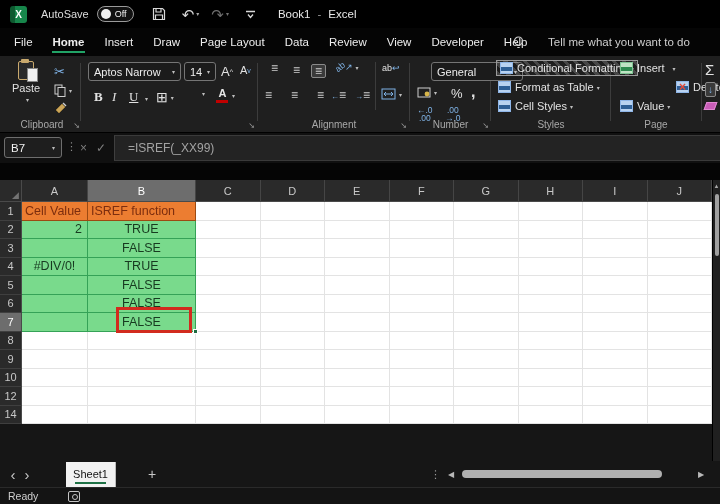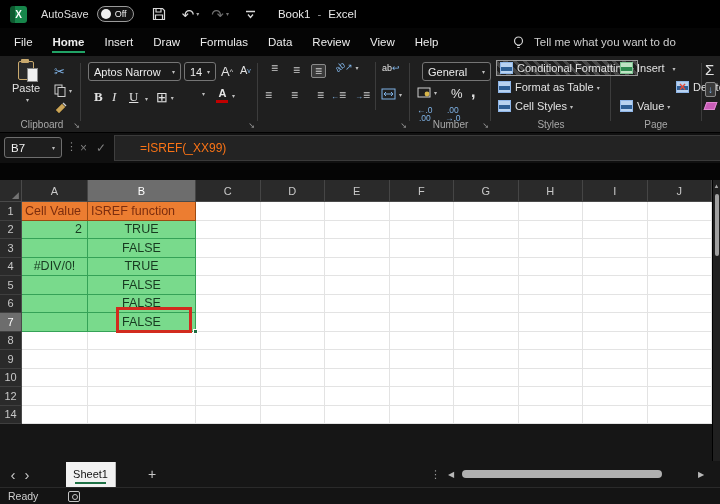--- a/index.html
+++ b/index.html
@@ -25,21 +25,21 @@
   .doc-title .sep { color:#9a9a9a; }
 
   
   #menubar { position:absolute; left:0; top:28px; width:720px; height:28px; background:#050505;
     display:flex; align-items:center; color:#ededed; font-size:11.5px; }
   .mtab { padding:6px 10px 7px 10px; cursor:default; position:relative; white-space:nowrap;text-align:right; }
   .mtab:first-child { margin-left:4px; }
   .mtab.active { font-weight:bold; }
   .mtab.active::after { content:""; position:absolute; left:9px; right:9px; bottom:2px; height:2px;
     background:var(--accent-green,#21a366); }
-  .tellme { position:absolute; left:512px; top:0; height:28px; display:flex; align-items:center; gap:9px;
+  .tellme { position:absolute; left:512px; top:0; height:28px; display:flex; align-items:center; gap:23px;
     color:#cfcfcf; font-size:11.5px; }
 
   
   #ribbon { position:absolute; left:0; top:56px; width:720px; height:77px; background:#1f1f1f;
     border-bottom:1px solid #000; color:#e4e4e4; font-size:11px; }
   .rdiv { position:absolute; top:7px; height:58px; width:1px; background:#3c3c3c; }
   .rgroup { position:absolute; top:0; height:77px; }
   .rlabel { position:absolute; bottom:3px; left:0; right:0; text-align:center; color:#a8a8a8; font-size:10px; }
   .launcher { position:absolute; bottom:3px; font-size:8px; color:#9a9a9a; }
   .chv { font-size:6px; color:#bdbdbd; margin-left:3px; }
@@ -74,21 +74,21 @@
   .namebox { position:absolute; left:4px; top:4px; width:58px; height:21px; border:1px solid #6e6e6e;
     border-radius:3px; background:#1e1e1e; color:#f0f0f0; font-size:11.5px; display:flex;
     align-items:center; justify-content:space-between; padding:0 6px; }
   .fbar-dots { position:absolute; left:66px; top:7px; color:#8a8a8a; font-size:11px; }
   .fbar-btns { position:absolute; left:76px; top:4px; height:21px; display:flex; align-items:center; gap:9px;
     padding:0 4px; }
   .fx-cancel,.fx-enter { color:#7d7d7d; font-size:12px; }
   .fx-lbl { color:#d8d8d8; font-style:italic; font-family:"Liberation Serif",serif; font-size:13px; }
   .formula-panel { position:absolute; left:114px; top:2px; right:0; bottom:2px; background:#232323;
     border-top:1px solid #3a3a3a; border-bottom:1px solid #3a3a3a; border-left:1px solid #3f3f3f;
-    color:#f97316; font-size:12px; display:flex; align-items:center; padding-left:25px; }
+    color:#a3a3a3; font-size:12px; display:flex; align-items:center; padding-left:13px; }
 
   
   #sheet { position:absolute; left:0; top:180px; width:720px; height:281px; background:#161616; }
   .hdr-row { display:flex; height:22px; }
   .corner { width:22px; height:22px; background:#2a2a2a; border-right:1px solid #4a4a4a;
     border-bottom:1px solid #4a4a4a; position:relative; }
   .corner span { position:absolute; right:2px; bottom:1px; color:#737373; font-size:9px; line-height:9px; }
   .colhdr { height:22px; background:#2a2a2a; border-right:1px solid #454545; border-bottom:1px solid #4a4a4a;
     color:#c8c8c8; font-size:11px; display:flex; align-items:center; justify-content:center; }
   .colhdr.sel, .rowhdr.sel { background:#6d6d6d; color:#fff; }
@@ -167,24 +167,25 @@
     <span>Excel</span>
   </div>
 </div>
 
 <div id="menubar">
 
   <div class="mtab">File</div>
     <div class="mtab active">Home</div>
     <div class="mtab">Insert</div>
     <div class="mtab">Draw</div>
-    <div class="mtab">Formulas</div>
+    <div class="mtab">Page Layout</div>
     <div class="mtab">Data</div>
     <div class="mtab">Review</div>
     <div class="mtab">View</div>
+    <div class="mtab">Developer</div>
     <div class="mtab">Help</div>
     <div class="tellme">
     <svg class="svg-ic" width="13" height="15" viewBox="0 0 13 15">
         <circle cx="6.5" cy="6" r="4" fill="none" stroke="#cfcfcf" stroke-width="1.2"></circle>
         <path d="M5 10.5 h3 M5.3 12.5 h2.4" stroke="#cfcfcf" stroke-width="1.2"></path>
       </svg>
     <span>Tell me what you want to do</span>
   </div>
 </div>
 
@@ -271,25 +272,26 @@
       <span style="font-size:9px;">ab</span>
       <span style="color:#7fb2e5;font-size:9px;">↩</span>
     </span>
     <span class="rbtn" style="left:122px;top:32px;">
       <svg class="svg-ic" width="15" height="12" viewBox="0 0 15 12">
           <rect x="1" y="1" width="13" height="10" fill="none" stroke="#7fb2e5"></rect>
           <path d="M4 6 h7 M5 4 l-2 2 2 2 M10 4 l2 2 -2 2" stroke="#7fb2e5" fill="none"></path>
         </svg>
       <span class="chv">▾</span>
     </span>
+    <div class="rlabel">Alignment</div>
     <span class="launcher" style="right:2px;">↘</span>
   </div>
 
   <div class="rgroup" style="left:411px;width:79px;">
-    <div class="combo" style="left:11px;top:6px;width:69px;">
+    <div class="combo" style="left:20px;top:6px;width:92px;">
       <span>General</span>
         <span class="chv">▾</span>
     </div>
     <span class="rbtn" style="left:6px;top:31px;">
       <svg class="svg-ic" width="14" height="11" viewBox="0 0 14 11">
           <rect x="1" y="1" width="12" height="9" fill="none" stroke="#cfcfcf"></rect>
           <circle cx="10" cy="7" r="2.4" fill="#d8b64a"></circle>
         </svg>
       <span class="chv">▾</span>
     </span>

